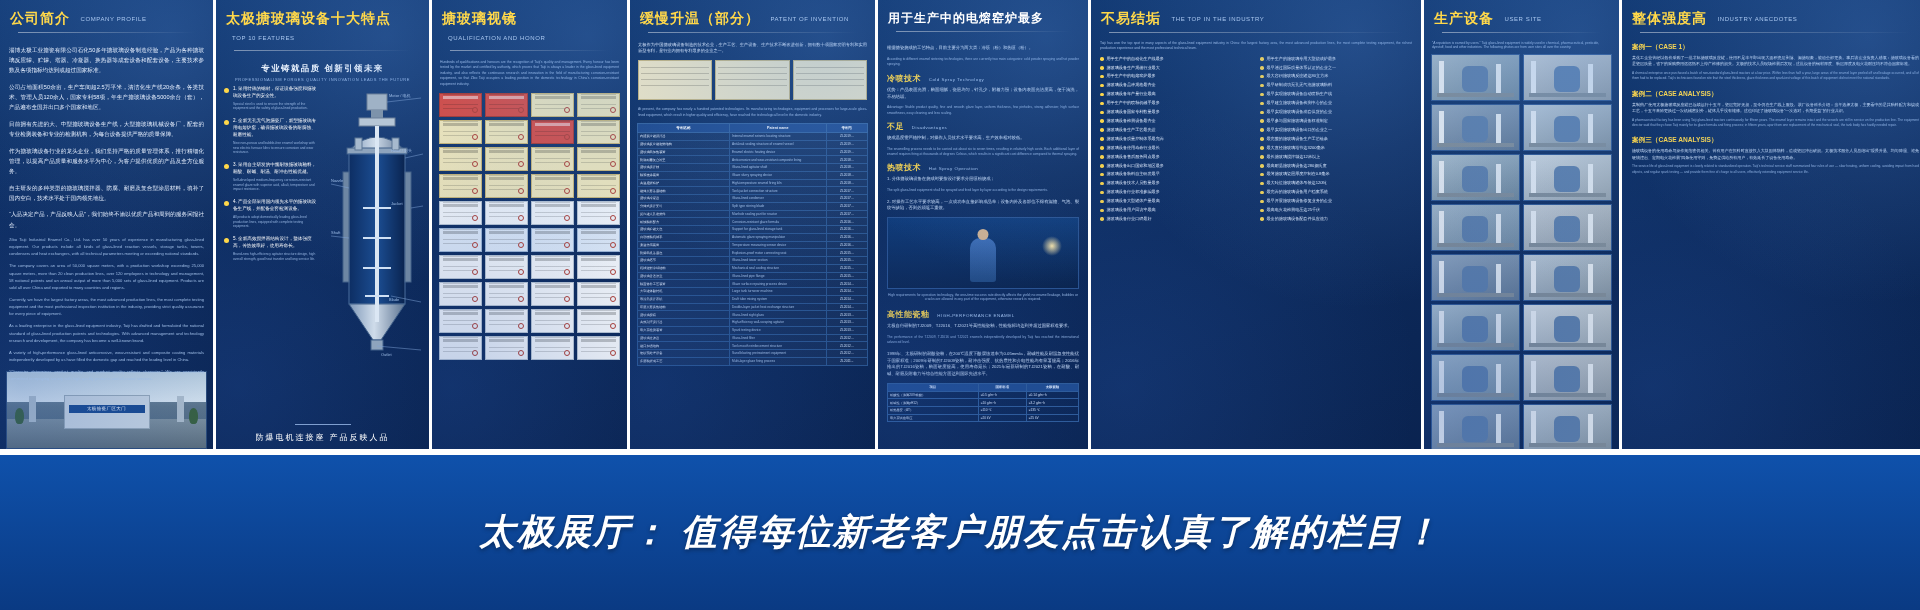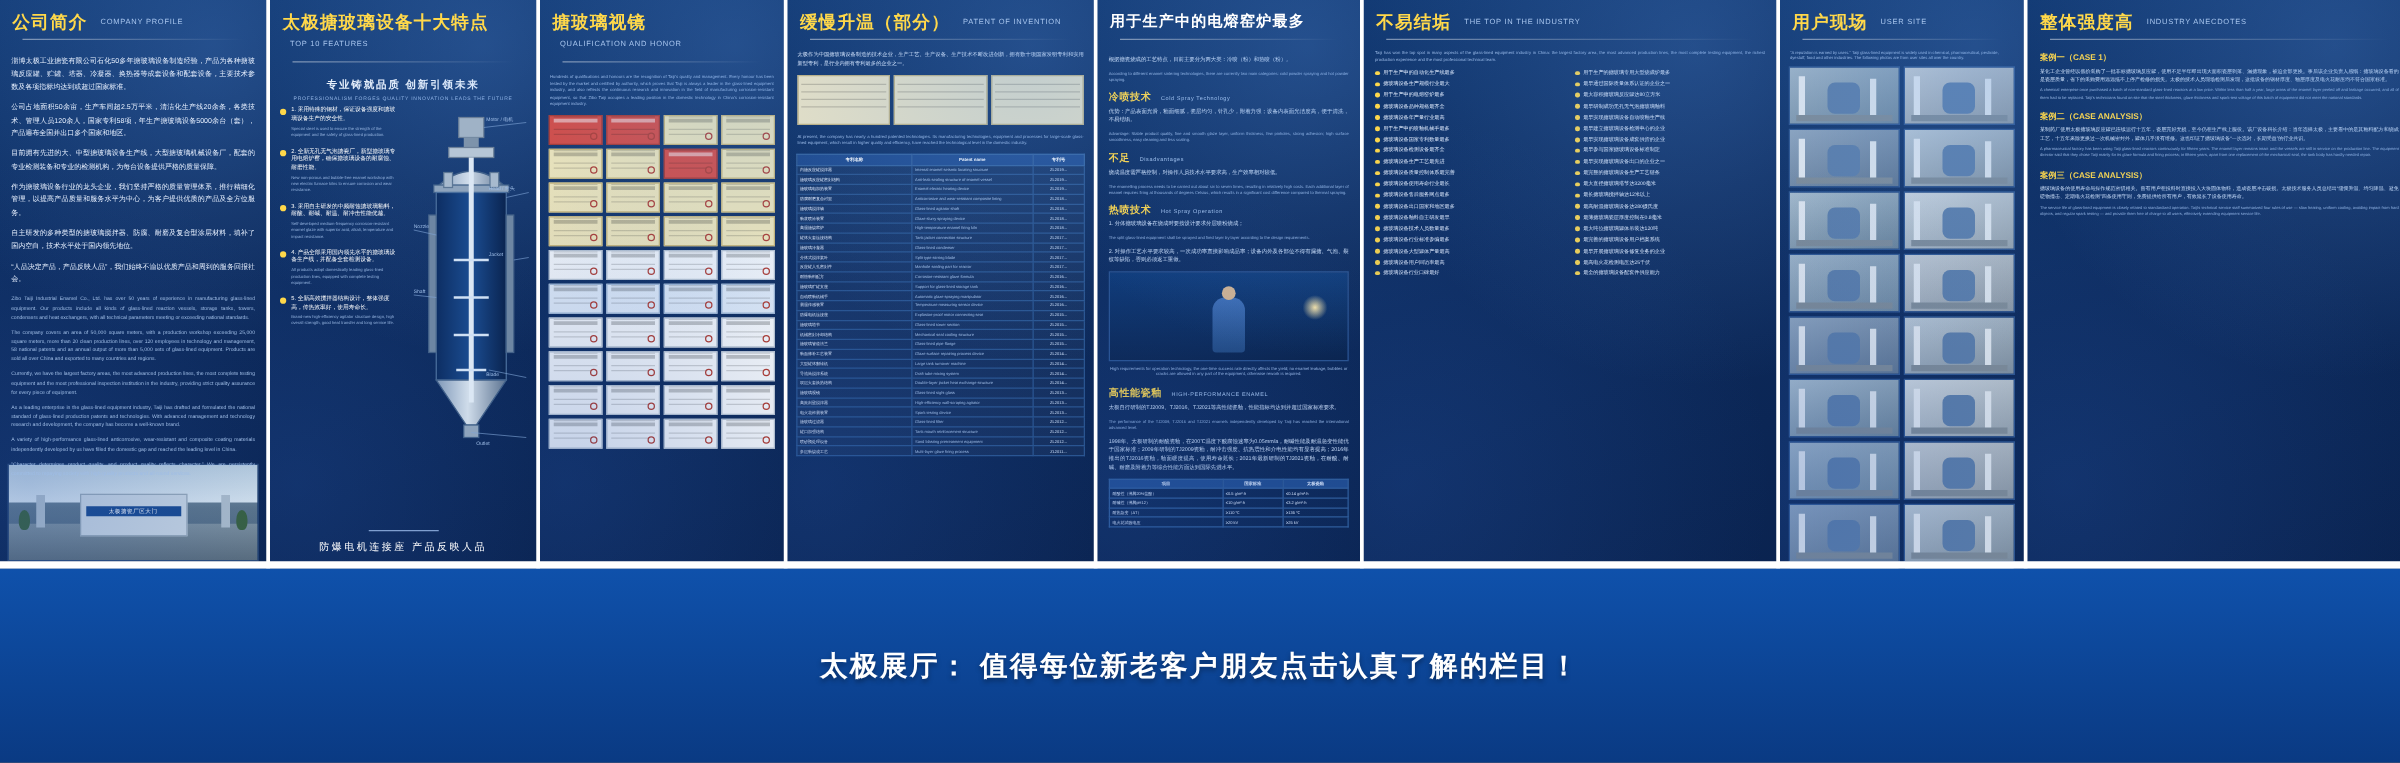--- a/index.html
+++ b/index.html
@@ -292,25 +292,26 @@
   #bottombar {
     position: absolute;
     left: 0; bottom: 0;
     width: 1920px; height: 155px;
     background: linear-gradient(#0e4fa8, #0b3f8c 55%, #0a3madrid);
     background: linear-gradient(#0f51ab, #0a3a83);
     display: flex; align-items: center; justify-content: center;
   }
   #bottombar .txt {
     color: #ffffff;
-    font-size: 22px;
+    font-size: 36px;
     font-weight: bold;
     letter-spacing: 2px;
     text-shadow: 0 2px 4px rgba(0,0,0,.35);
     white-space: nowrap;
+    font-style: italic;
   }
   .whitegap {
     position: absolute; left:0; width: 1920px; height: 6px; background:#ffffff;
   }
 </style>
 </head>
 <body>
 
 <div id="stage">
 
@@ -1194,21 +1195,21 @@
             <div class="p6-li">
               <span class="dot"></span>
               <span class="txt">最全的搪玻璃设备配套件供应能力</span>
             </div>
           </div>
       </div>
     </div>
 
     <div class="panel w7">
       <div class="phead">
-        <span class="cn">用户现场</span>
+        <span class="cn">生产设备</span>
         <span class="en">USER SITE</span>
         <div class="hrule"></div>
       </div>
       <div class="p7-cap">"A reputation is earned by users." Taiji glass-lined equipment is widely used in chemical, pharmaceutical, pesticide, dyestuff, food and other industries. The following photos are from user sites all over the country.</div>
       <div class="p7-grid" id="site-grid">
           <div class="p7-ph" style="background: linear-gradient(160deg, rgb(159, 180, 198), rgb(110, 135, 156));">
             <div class="a">
               <div class="pipe" style="left:8%;top:14%;width:6%;height:72%;background:#e3e9ef"></div>
               <div class="pipe" style="left:34%;top:26%;width:30%;height:56%;background:#5b7da8;border-radius:6px"></div>
               <div class="pipe" style="left:74%;top:20%;width:5%;height:66%;background:#dfe6ec"></div>

